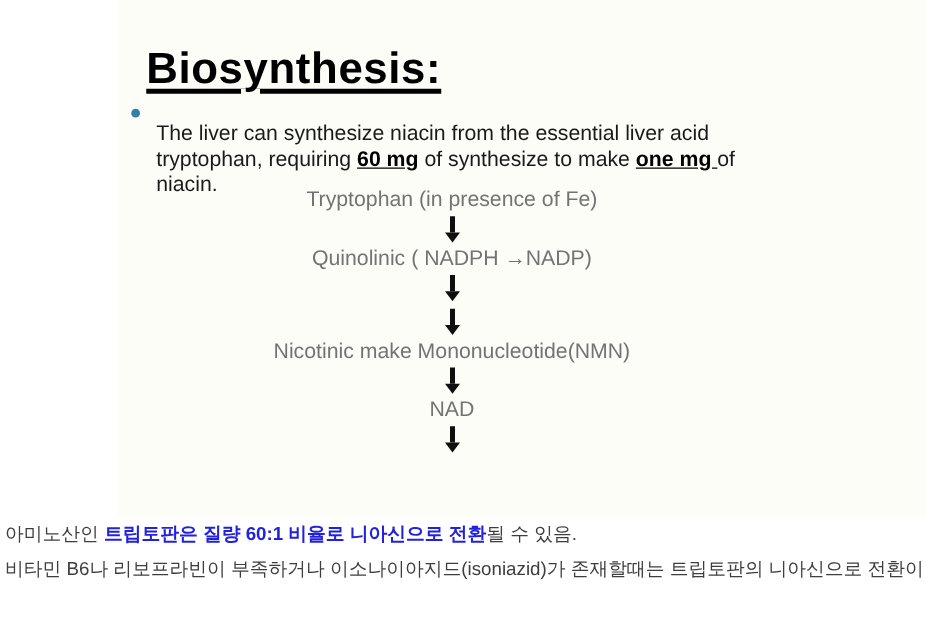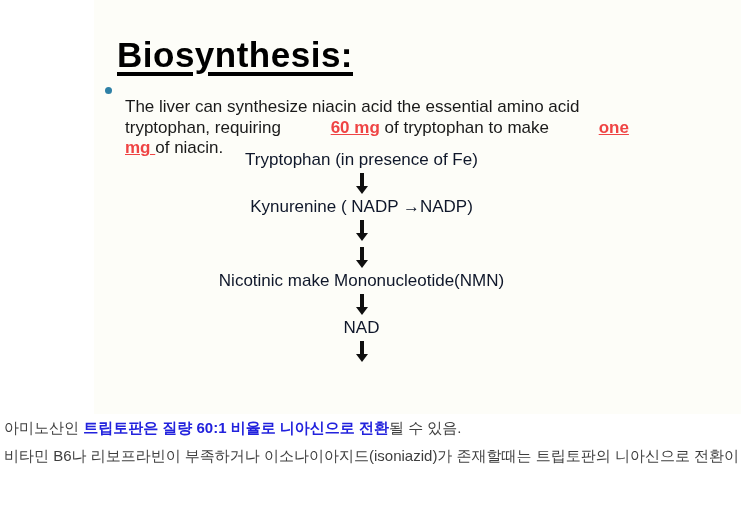--- a/index.html
+++ b/index.html
@@ -24,28 +24,28 @@
   }
   .bullet-dot{
     width:7px;height:7px;border-radius:50%;
     background:#2e80a6;flex:0 0 auto;
     margin-top:7px;margin-right:13px;
   }
   .bullet-text{
     width:512px;font-size:17px;line-height:1.22;color:#1a1a1a;
   }
   .emph{
-    font-weight:bold;text-decoration:underline;color:#ef4444;margin-left:45px;
+    font-weight:bold;text-decoration:underline;color:#000000;
   }
   .flow{
     position:absolute;left:0;top:150px;width:535px;
     display:flex;flex-direction:column;align-items:center;
   }
   .step{
-    font-size:17px;line-height:20px;color:#0f172a;white-space:nowrap;
+    font-size:17px;line-height:20px;color:#737373;white-space:nowrap;
   }
   .arrow{
     display:flex;flex-direction:column;align-items:center;
     margin:3px 0;
   }
   .arrow .stem{width:4px;height:13px;background:#0f0f0f;}
   .arrow .head{
     width:0;height:0;
     border-left:6px solid transparent;border-right:6px solid transparent;
     border-top:8px solid #0f0f0f;
@@ -58,30 +58,30 @@
 </style>
 </head>
 <body>
 
 <div class="slide">
 
   <h1 class="slide-title">Biosynthesis:</h1>
 
   <div class="bullet-row">
     <span class="bullet-dot"></span>
-    <p class="bullet-text"><span>The liver can synthesize niacin acid the essential amino acid tryptophan, requiring </span><span class="emph">60 mg</span><span> of tryptophan to make </span><span class="emph">one mg </span><span>of niacin.</span></p>
+    <p class="bullet-text"><span>The liver can synthesize niacin from the essential liver acid tryptophan, requiring </span><span class="emph">60 mg</span><span> of synthesize to make </span><span class="emph">one mg </span><span>of niacin.</span></p>
   </div>
 
   <div class="flow">
     <div class="step">Tryptophan (in presence of Fe)</div>
     <div class="arrow">
         <span class="stem"></span>
         <span class="head"></span>
       </div>
-    <div class="step">Kynurenine ( NADP →NADP)</div>
+    <div class="step">Quinolinic ( NADPH →NADP)</div>
     <div class="arrow">
         <span class="stem"></span>
         <span class="head"></span>
       </div>
     <div class="arrow">
         <span class="stem"></span>
         <span class="head"></span>
       </div>
     <div class="step">Nicotinic make Mononucleotide(NMN)</div>
     <div class="arrow">

